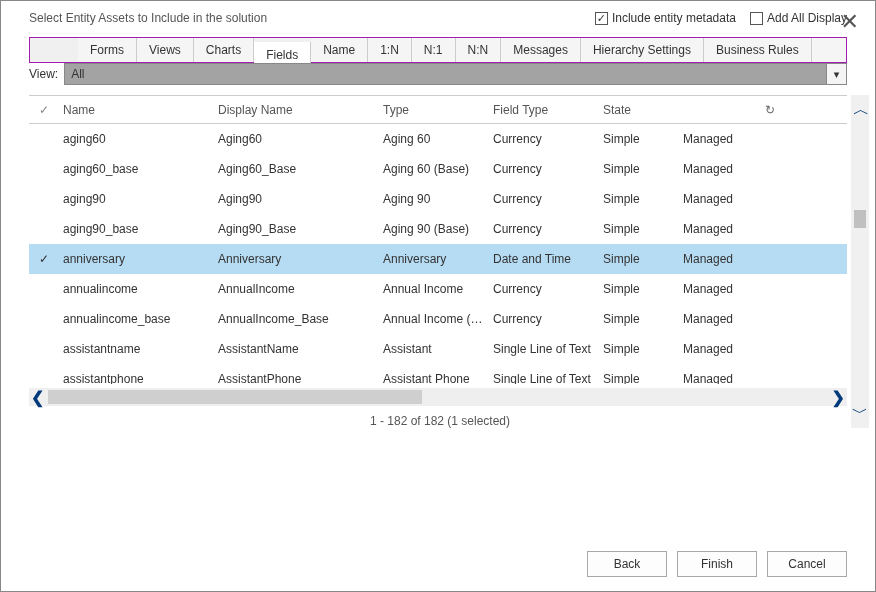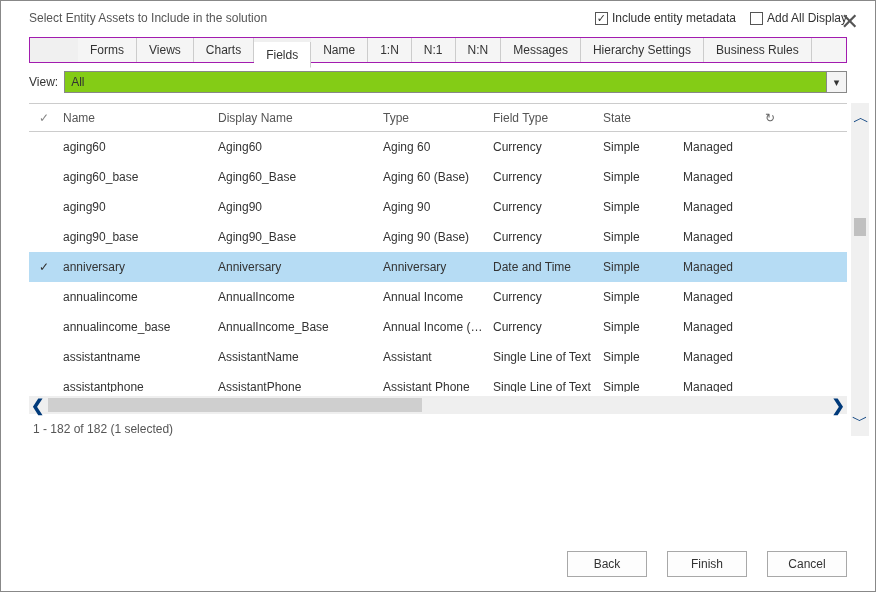--- a/index.html
+++ b/index.html
@@ -81,34 +81,33 @@
     background: #fff;
     border-bottom: 1px solid #fff;
     position: relative;
     top: 4px;
     height: 26px;
   }
   .tabs .spacer { flex: 1; background: #f5f5f5; }
   .view-row {
     display: flex;
     align-items: center;
-    margin-top: 8px;
     gap: 6px;
   }
   .view-label { font-size: 12px; }
   .view-select {
     flex: 1;
     border: 1px solid #888;
     height: 22px;
     display: flex;
     align-items: center;
     padding: 0 6px;
     font-size: 12px;
     position: relative;
-    background: #84cc16;
+    background: #a3a3a3;
   }
   .view-select .caret {
     position: absolute;
     right: 0; top: 0; bottom: 0;
     width: 20px;
     border-left: 1px solid #888;
     display: flex;
     align-items: center;
     justify-content: center;
     background: #f4f4f4;
@@ -173,27 +172,28 @@
     padding: 0 2px;
   }
   .hscroll .arrow { font-size: 16px; font-weight: bold; color: #003a7a; cursor: pointer; }
   .hscroll .track { flex: 1; margin: 0 4px; height: 14px; background: #efefef; position: relative; }
   .hscroll .thumb { position: absolute; left: 0; top: 0; bottom: 0; width: 48%; background: #cfcfcf; }
   .status {
     font-size: 12px;
     color: #555;
     margin-top: 8px;
     padding-left: 4px;
+    text-align: center;
   }
   .footer {
     position: absolute;
     bottom: 14px;
     right: 28px;
     display: flex;
-    gap: 20px;
+    gap: 10px;
   }
   .btn {
     min-width: 80px;
     height: 26px;
     border: 1px solid #a8a8a8;
     background: #fdfdfd;
     font-size: 12px;
     cursor: pointer;
     display: flex;
     align-items: center;

